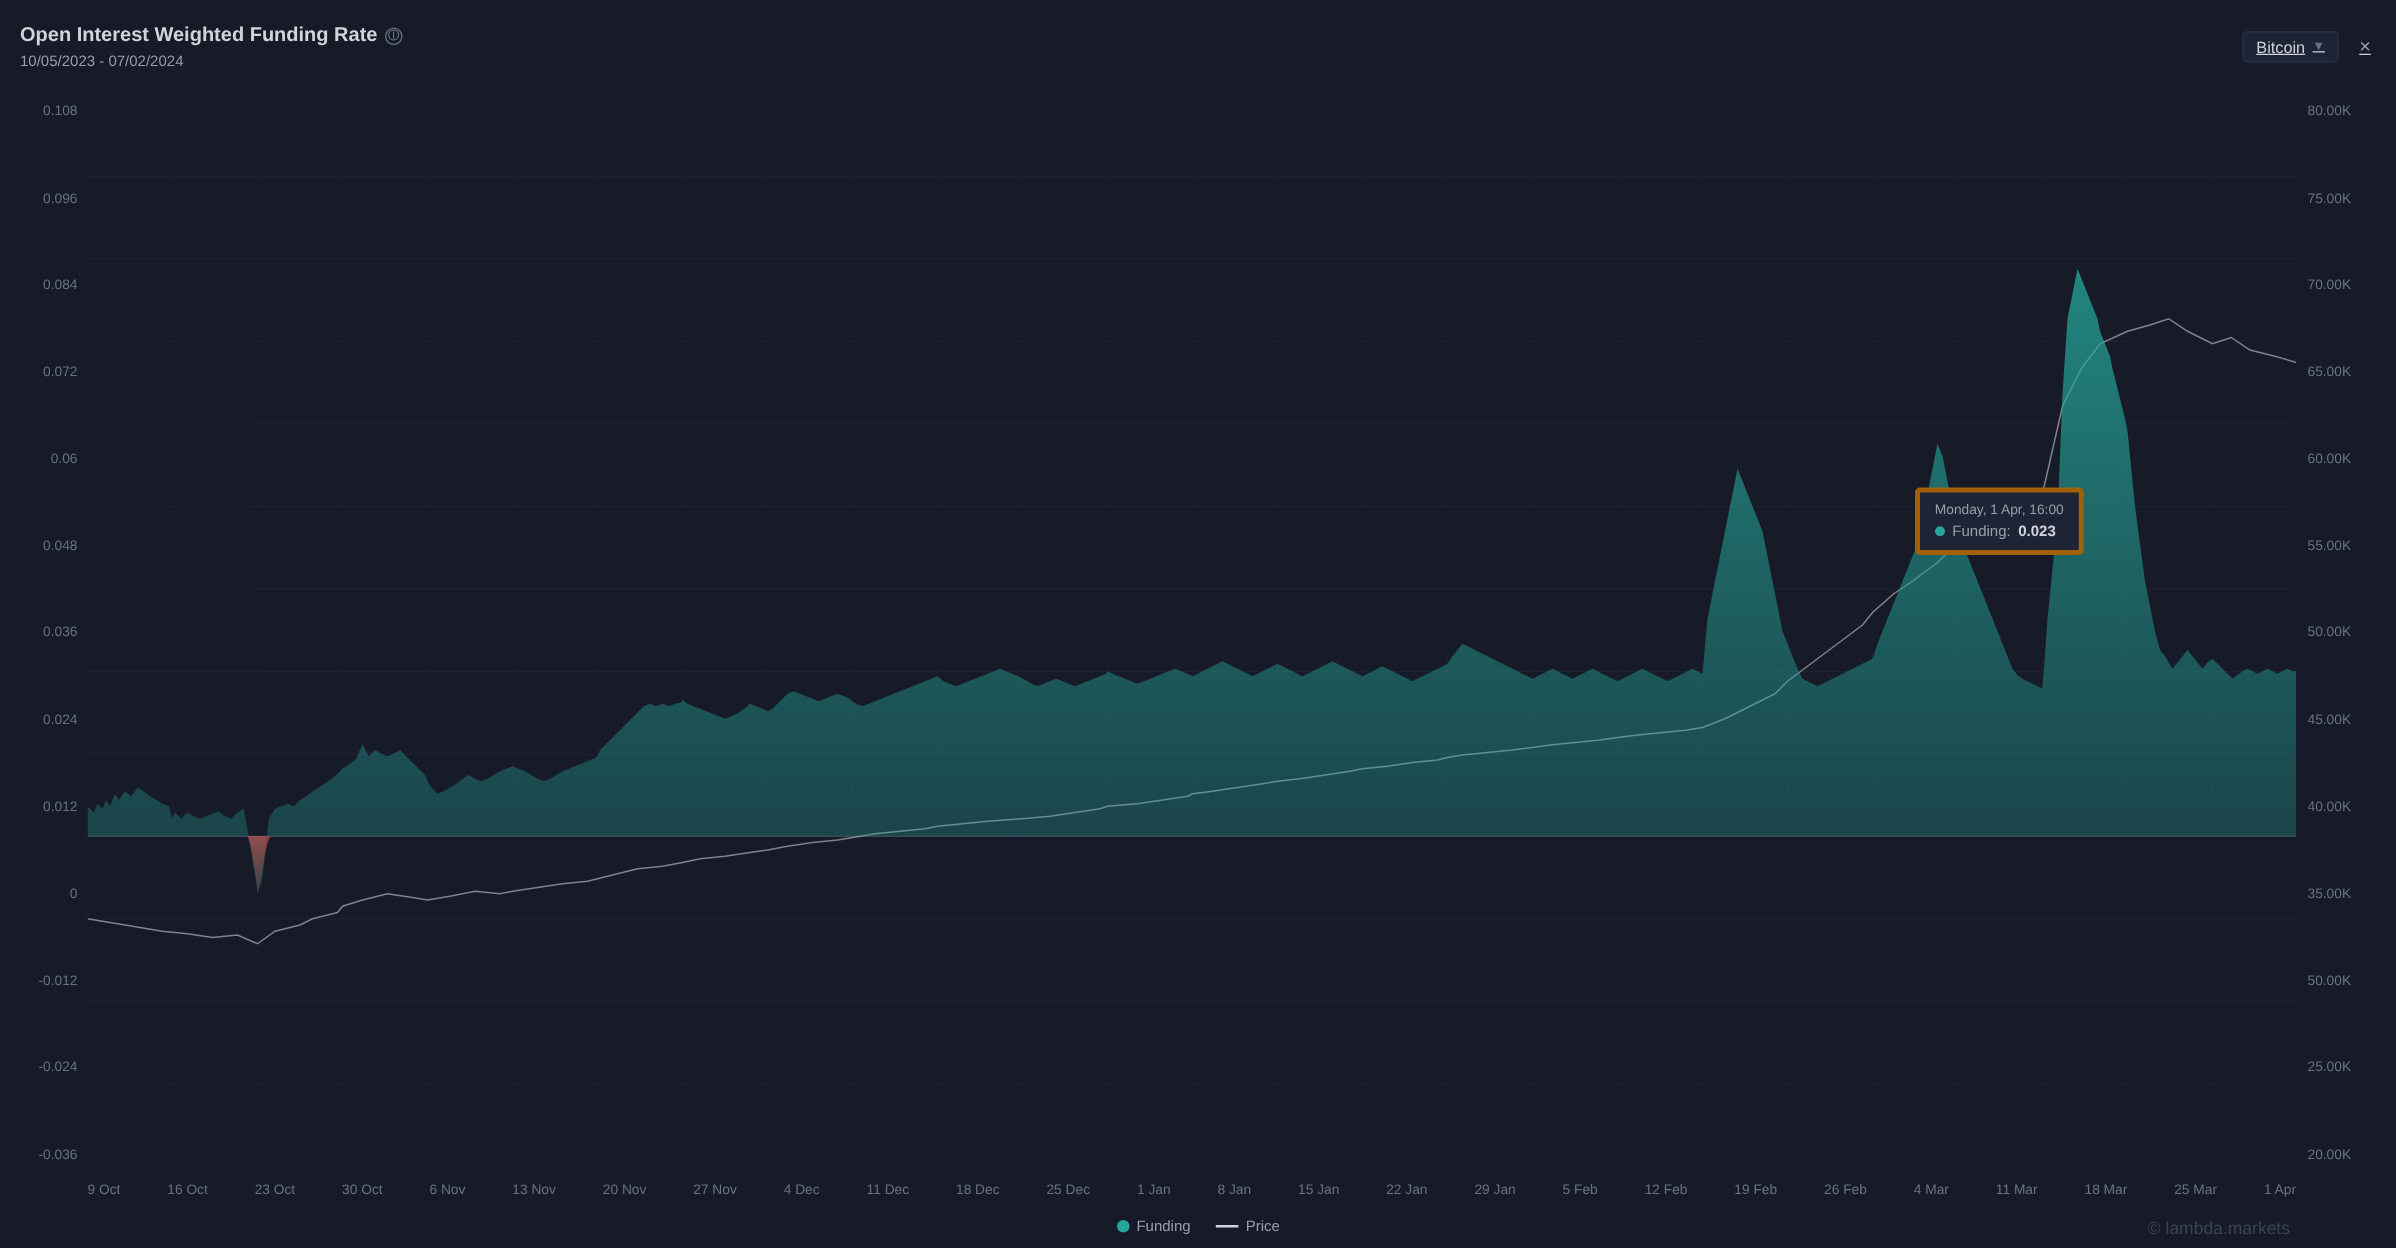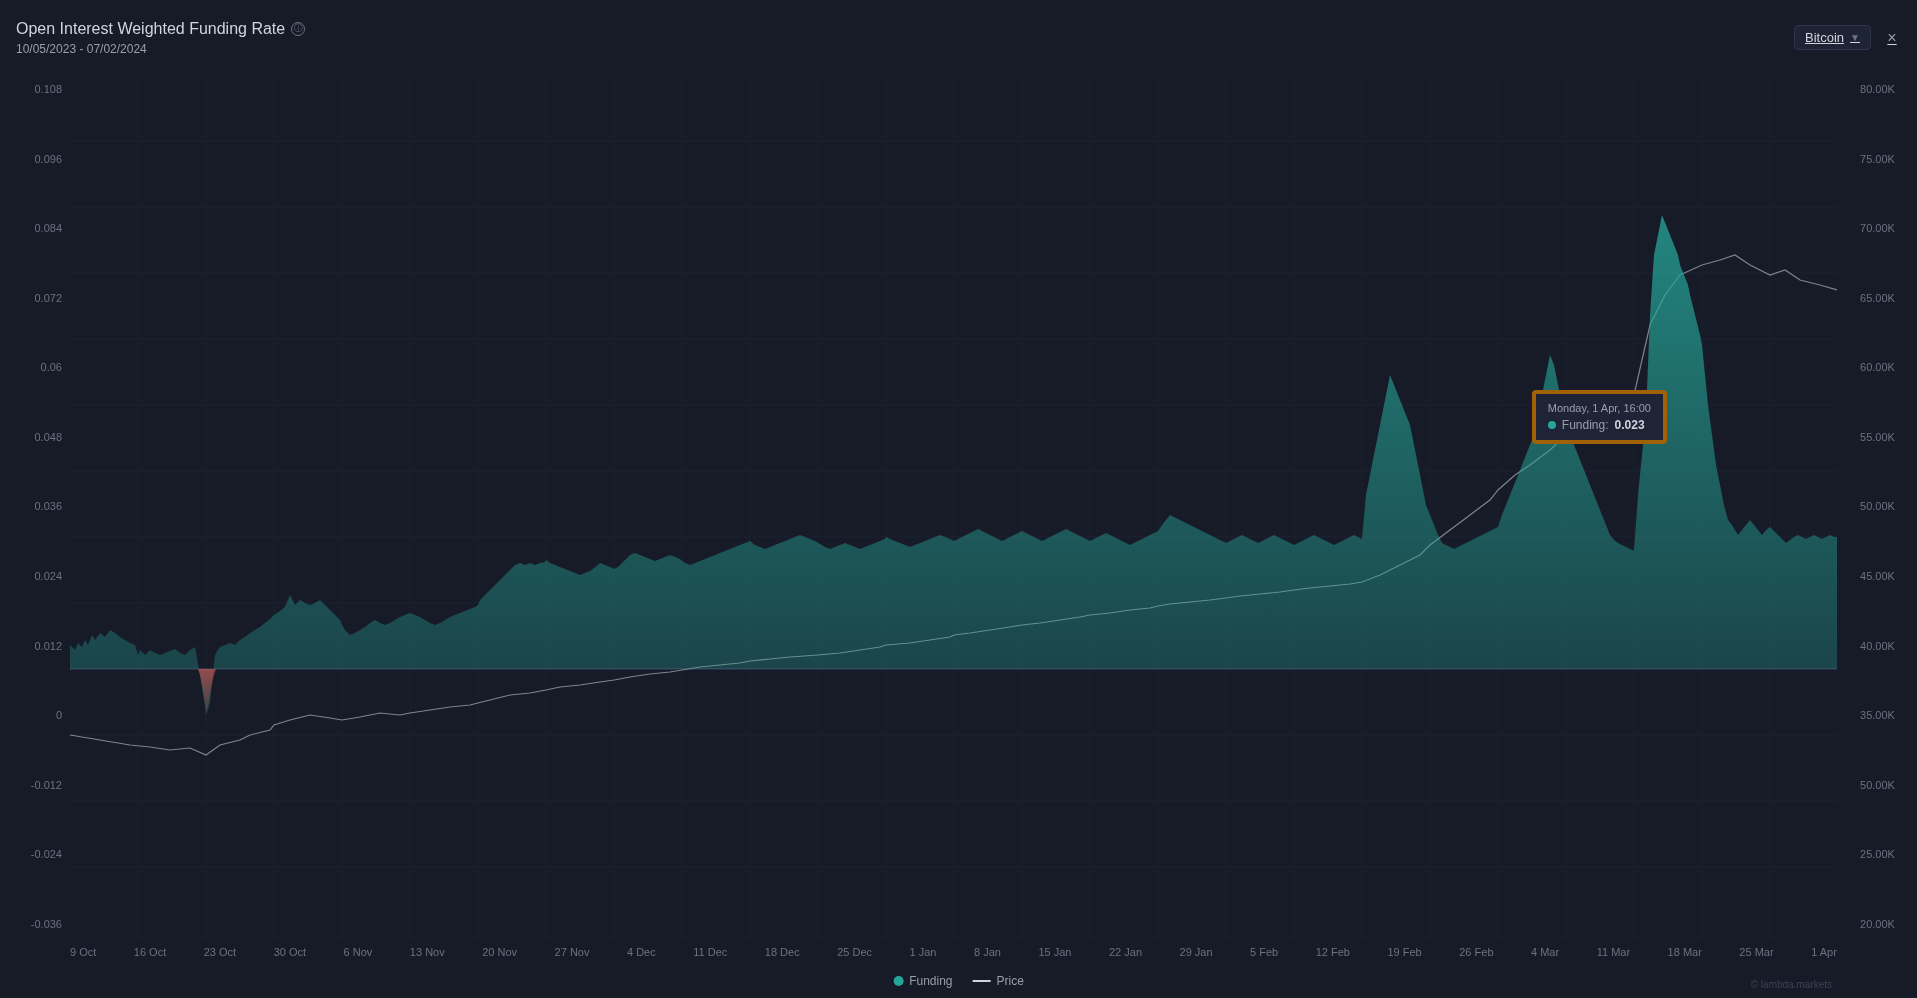--- a/index.html
+++ b/index.html
@@ -30,21 +30,21 @@
       padding: 0 16px;
       z-index: 10;
     }
     .header-left {
       display: flex;
       flex-direction: column;
       gap: 4px;
     }
     .chart-title {
       font-size: 16px;
-      font-weight: 400;
+      font-weight: 700;
       color: #d1d4dc;
       display: flex;
       align-items: center;
       gap: 6px;
     }
     .info-icon {
       width: 14px;
       height: 14px;
       border: 1px solid #6b7280;
       border-radius: 50%;
@@ -110,21 +110,21 @@
       padding: 8px 8px 8px 4px;
     }
     .y-label {
       font-size: 11px;
       color: #6b7280;
       text-align: right;
     }
     .y-label-right {
       font-size: 11px;
       color: #6b7280;
-      text-align: center;
+      text-align: left;
     }
     .x-axis {
       position: absolute;
       bottom: 0;
       left: 70px;
       right: 80px;
       height: 60px;
       display: flex;
       align-items: flex-start;
       padding-top: 8px;
@@ -158,21 +158,21 @@
     }
     .legend-line {
       width: 18px;
       height: 2px;
       background: #d1d4dc;
     }
     .watermark {
       position: absolute;
       bottom: 8px;
       right: 85px;
-      font-size: 10px;
+      font-size: 14px;
       color: #3d4259;
       margin-top: 48px;
     }
     .tooltip {
       position: absolute;
       background: #1e2436;
       border: 4px solid #a16207;
       border-radius: 4px;
       padding: 8px 12px;
       font-size: 12px;

